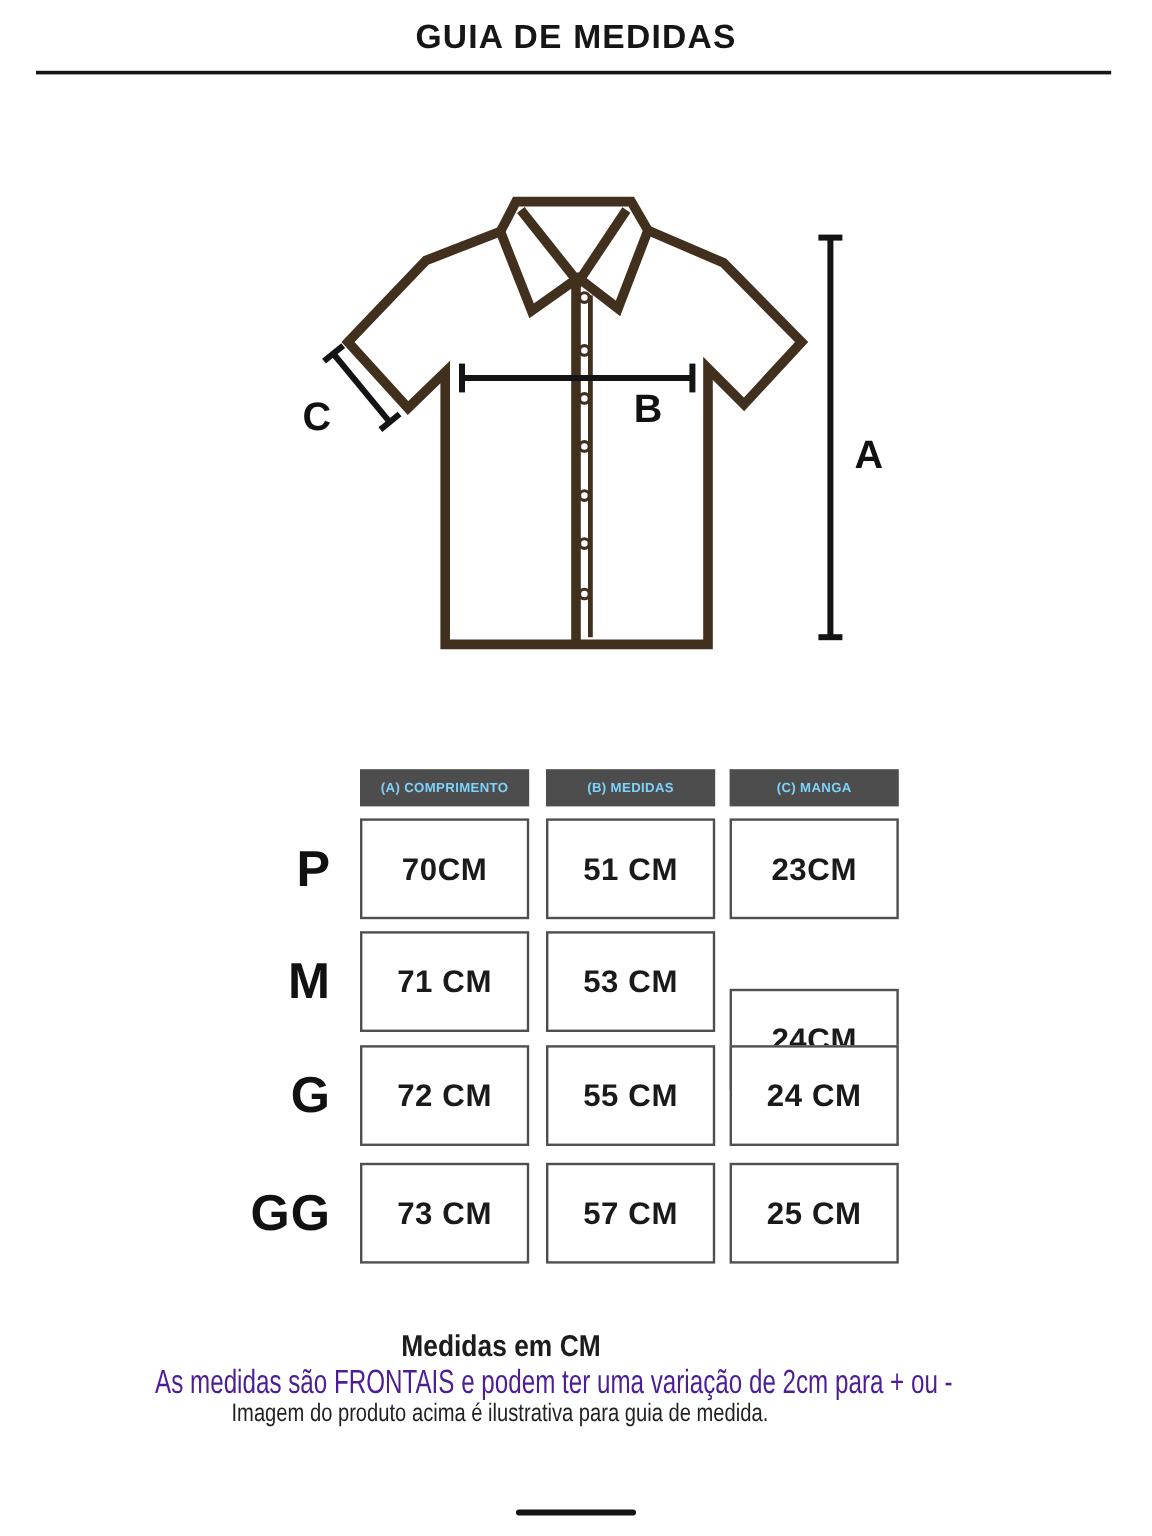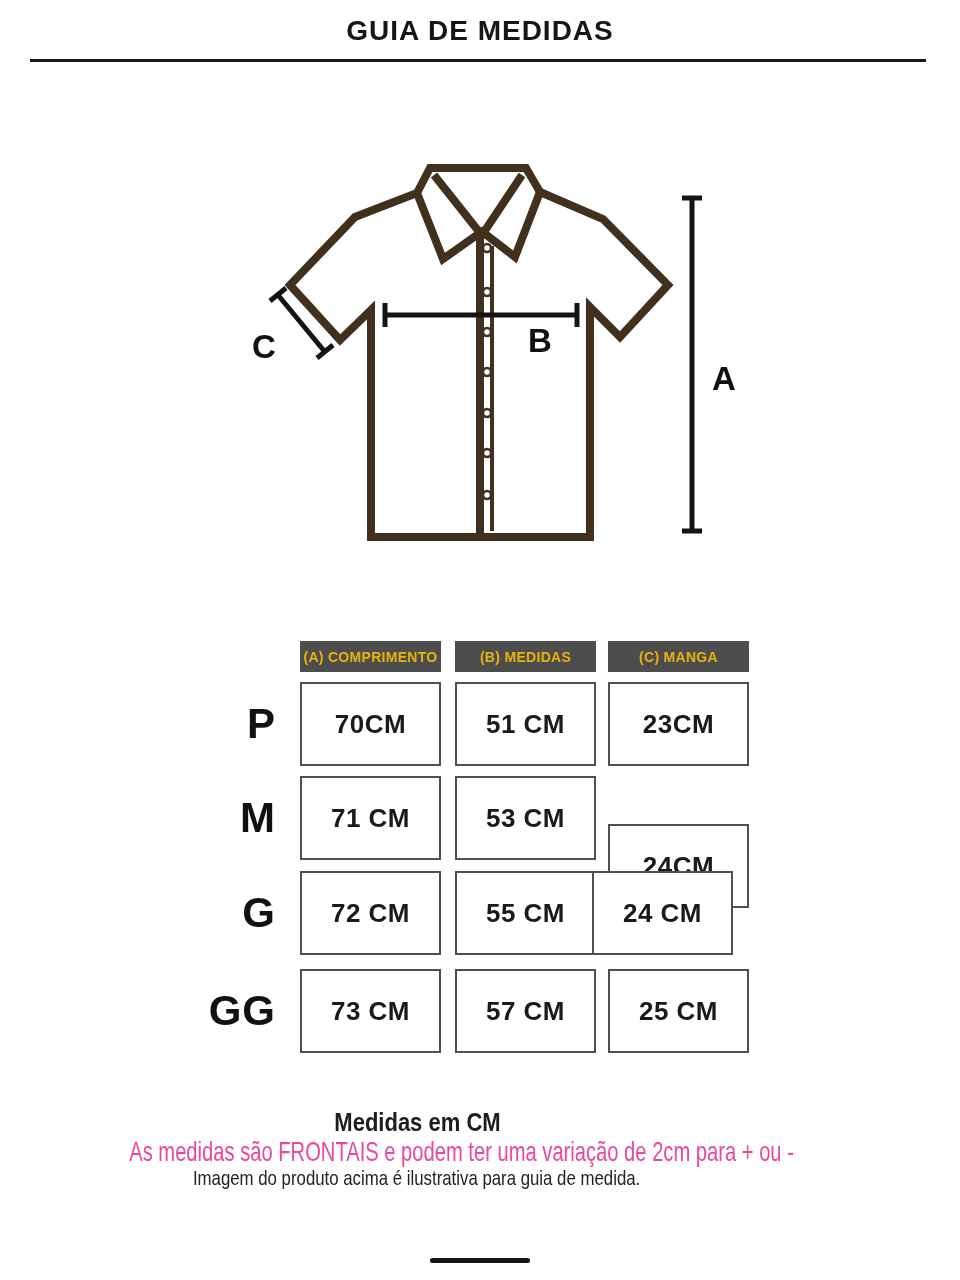--- a/index.html
+++ b/index.html
@@ -17,39 +17,39 @@
   svg .shirt { stroke:#42301f; stroke-width:8; fill:none; stroke-linejoin:miter; stroke-linecap:butt; }
   svg .placket-thin { stroke:#42301f; stroke-width:4; fill:none; }
   svg .btn { fill:#ffffff; stroke:#42301f; stroke-width:2.6; }
   svg .meas { stroke:#141414; stroke-width:5; fill:none; stroke-linecap:butt; }
   svg text.meas-label {
     font-family:"Liberation Sans", sans-serif; font-weight:800; font-size:33px; fill:#111111;
     text-anchor:middle;
   }
 
   .col-header {
-    position:absolute; width:141px; height:31px; background:#4d4d4d; color:#eab308;
-    font-weight:700; font-size:14px; letter-spacing:0.3px;
+    position:absolute; width:141px; height:31px; background:#4d4d4d; color:#7dd3fc;
+    font-weight:700; font-size:11px; letter-spacing:0.3px;
     display:flex; align-items:center; justify-content:center; box-sizing:border-box;
   }
   .cell {
     position:absolute; width:141px; height:84px; background:#ffffff;
     border:2px solid #4f4f4f; box-sizing:border-box;
     display:flex; align-items:center; justify-content:center;
     font-weight:800; font-size:26px; color:#1a1a1a; letter-spacing:0.5px;
   }
   .size-label {
     position:absolute; left:146px; width:130px; height:84px; text-align:right;
     font-weight:800; font-size:42px; color:#111111; line-height:84px; letter-spacing:1px;
   }
   .footer-line { position:absolute; left:0; width:834px; text-align:center; color:#1d1d1d; white-space:nowrap; }
   .footer-line > span { display:inline-block; }
   .f1 { top:1108px; font-size:25px; font-weight:700; line-height:28px; }
   .f1 > span { transform:scaleX(0.88); }
-  .f2 { top:1136px; font-size:28px; font-weight:400; line-height:32px; color:#ec4899; }
+  .f2 { top:1136px; font-size:28px; font-weight:400; line-height:32px; color:#4c1d95; }
   .f2 > span { transform:scaleX(0.72); }
   .f3 { top:1166px; font-size:21px; font-weight:400; line-height:24px; color:#222222; }
   .f3 > span { transform:scaleX(0.80); }
   .home-bar { position:absolute; left:430px; top:1258px; width:100px; height:5px; background:#141414; border-radius:3px; }
 </style>
 </head>
 <body>
 
 <div class="page">
 
@@ -116,21 +116,21 @@
   <div class="cell" style="left:608px; top:682px;">23CM</div>
 
   <div class="size-label" style="top:776px;">M</div>
   <div class="cell" style="left:300px; top:776px;">71 CM</div>
   <div class="cell" style="left:455px; top:776px;">53 CM</div>
   <div class="cell" style="left:608px; top:776px;margin-top:48px;">24CM</div>
 
   <div class="size-label" style="top:871px;">G</div>
   <div class="cell" style="left:300px; top:871px;">72 CM</div>
   <div class="cell" style="left:455px; top:871px;">55 CM</div>
-  <div class="cell" style="left:592px; top:871px;">24 CM</div>
+  <div class="cell" style="left:608px; top:871px;">24 CM</div>
 
   <div class="size-label" style="top:969px;">GG</div>
   <div class="cell" style="left:300px; top:969px;">73 CM</div>
   <div class="cell" style="left:455px; top:969px;">57 CM</div>
   <div class="cell" style="left:608px; top:969px;">25 CM</div>
 
   <div class="footer-line f1">
     <span>Medidas em CM</span>
   </div>
   <div class="footer-line f2">

